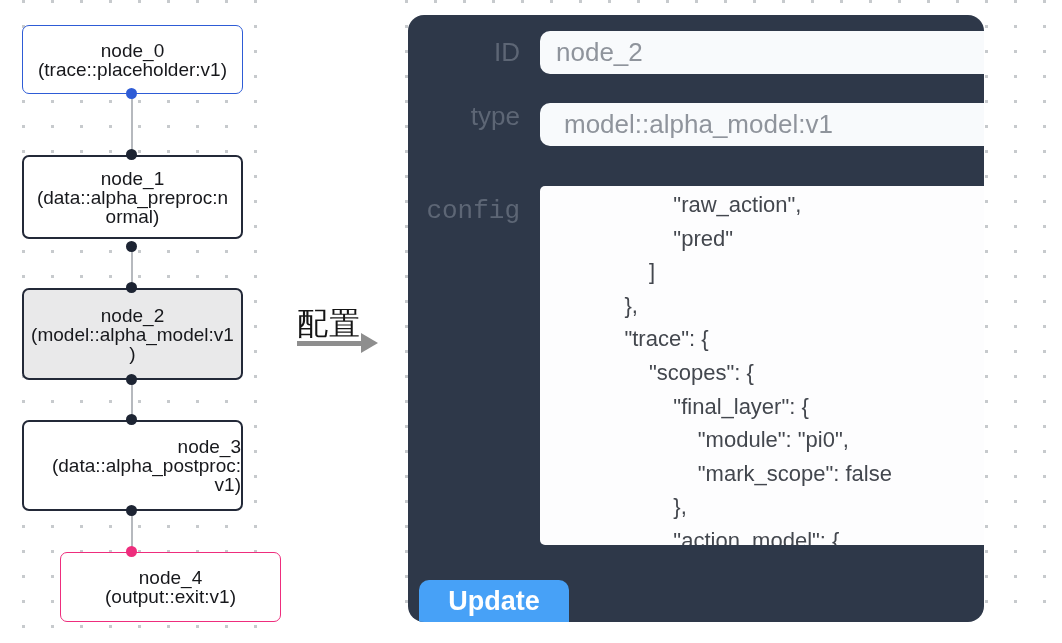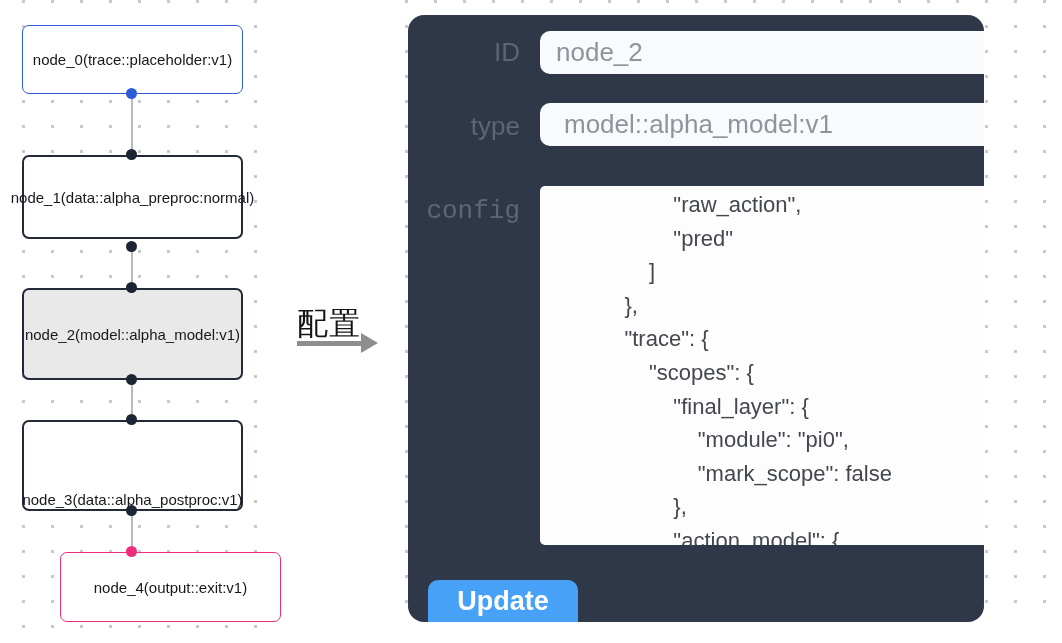--- a/index.html
+++ b/index.html
@@ -26,26 +26,26 @@
 
   
   .node {
     position: absolute;
     left: 22px;
     width: 221px;
     background: #ffffff;
     border: 2px solid #232938;
     border-radius: 7px;
     display: flex;
-    flex-direction: row;
+    flex-direction: column;
     align-items: center;
     justify-content: center;
     text-align: center;
     color: #17181c;
-    font-size: 15px;
+    font-size: 19px;
     line-height: 19px;
     z-index: 2;
   }
   .node.n0 { top: 25px;  height: 69px; border-color: #2e5cd6; border-width: 1.5px; }
   .node.n1 { top: 155px; height: 84px; }
   .node.n2 { top: 288px; height: 92px; background: #e9e9ea; border-width: 2.5px; }
   .node.n3 { top: 420px; height: 91px; align-items: flex-end; }
   .node.n4 { top: 552px; height: 70px; border-color: #ee2d7d; border-width: 1.5px; margin-left: 38px; }
 
   
@@ -124,21 +124,21 @@
   }
   .field-label {
     position: absolute;
     left: 0;
     width: 112px;
     text-align: right;
     font-size: 26px;
     color: #5d6675;
   }
   .lbl-id     { top: 22px; }
-  .lbl-type   { top: 96px; }
+  .lbl-type   { top: 86px; }
   .lbl-config { top: 181px; font-family: Liberation Mono, monospace; }
 
   .tbox {
     position: absolute;
     left: 132px;
     width: 488px;
     height: 43px;
     background: #f8fafc;
     border: none;
     outline: none;
@@ -198,21 +198,21 @@
     border-top: 1px solid #e1e1e4;
     border-left: 1px solid #e1e1e4;
     display: flex;
     align-items: flex-end;
     justify-content: flex-end;
     padding: 0 4px 3px 0;
   }
 
   .update-btn {
     position: absolute;
-    left: 20px;
+    left: 11px;
     top: 565px;
     width: 150px;
     height: 50px;
     background: #47a1f7;
     color: #ffffff;
     border: none;
     border-radius: 10px 10px 0 0;
     font-family: "Liberation Sans", "DejaVu Sans", sans-serif;
     font-size: 27px;
     font-weight: 600;

